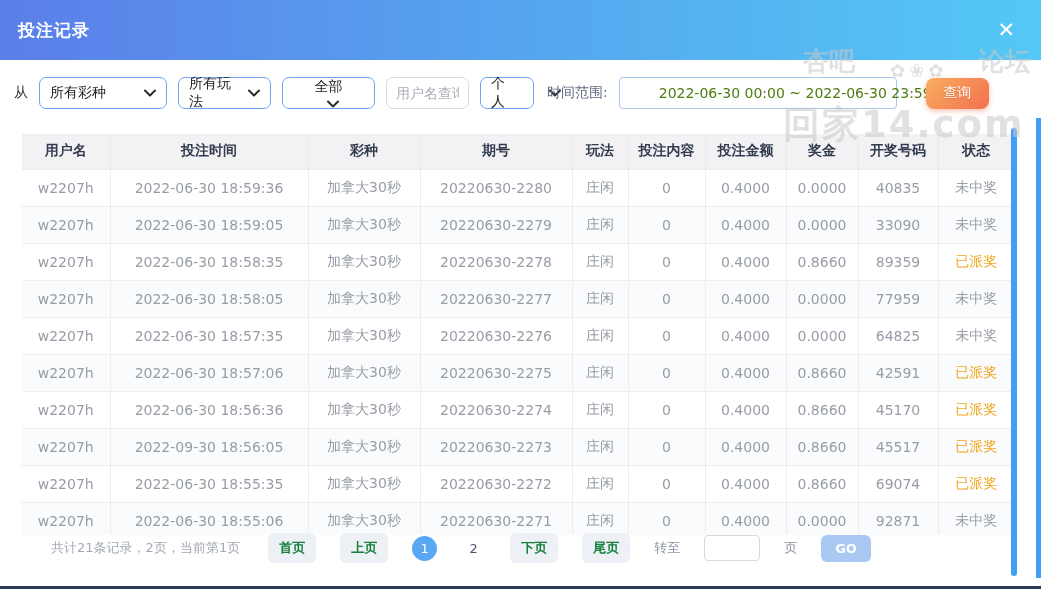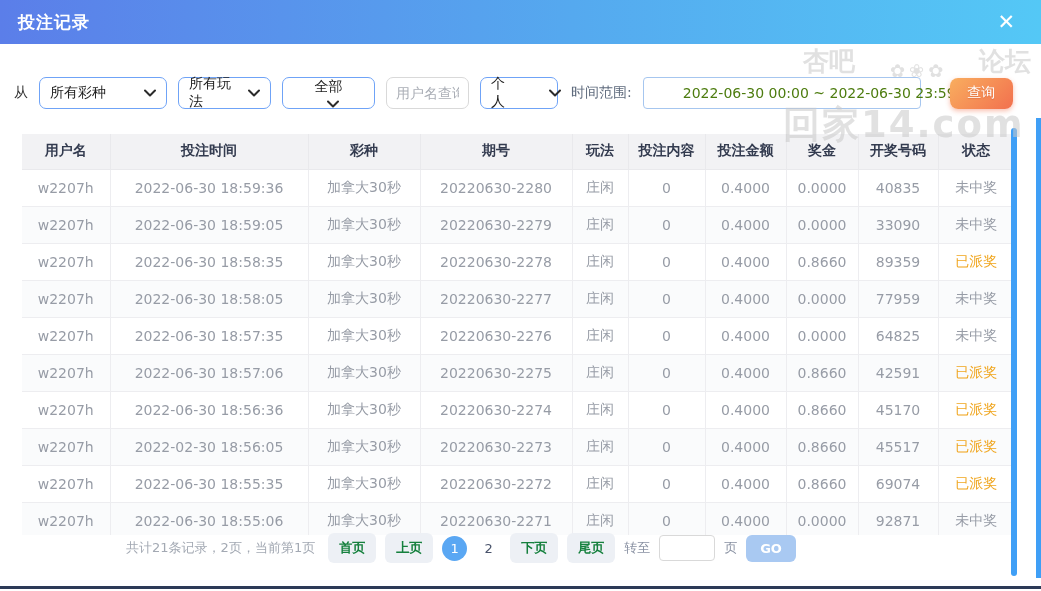--- a/index.html
+++ b/index.html
@@ -1,21 +1,21 @@
 <!DOCTYPE html>
 <html><head>
 <meta charset="utf-8">
 <style>
   * { margin:0; padding:0; box-sizing:border-box; }
   html,body { width:1041px; height:591px; overflow:hidden; }
   body { font-family:"DejaVu Sans","Liberation Sans",sans-serif; background:#fff; position:relative; }
 
   
   .dlg-header {
-    position:absolute; top:0; left:0; width:1041px; height:44px;
+    position:absolute; top:0; left:0; width:1041px; height:60px;
     background:linear-gradient(90deg,#5b7ee9 0%,#55a9ef 55%,#54c8f6 100%);
     display:flex; align-items:center; justify-content:space-between;
     padding:16px 18px;
   }
   .dlg-title { color:#fff; font-size:17px; font-weight:bold; letter-spacing:1px; }
   .dlg-close { color:#fff; font-size:21px; font-weight:bold; cursor:pointer; line-height:1; margin-right:8px; }
 
   
   .filters {
     position:absolute; top:77px; left:14px; height:32px;
@@ -23,21 +23,21 @@
   }
   .sel {
     height:32px; background:#fff; border:1px solid #6fa3f7; border-radius:7px;
     display:inline-flex; align-items:center; justify-content:space-between;
     padding:0 10px; color:#1c1c1c; cursor:pointer;
   }
   .sel .chev { margin-left:8px; display:inline-flex; }
   .sel-lottery { width:128px; }
   .sel-play { width:93px; }
   .sel-all { width:93px;flex-direction:column; }
-  .sel-scope { width:78px;gap:36px; }
+  .sel-scope { width:54px;gap:36px; }
   .inp-user {
     width:83px; height:32px; border:1px solid #d9d9d9; border-radius:7px;
     font-size:14px; padding:0 9px; color:#333; font-family:inherit;
   }
   .inp-user::placeholder { color:#a9adb5; }
   .time-label { color:#5f6b7d; margin-left:2px; }
   .date-box {
     width:278px; height:32px; border:1px solid #a6c6ef; border-radius:4px;
     display:inline-flex; align-items:center; justify-content:space-between;
     padding:0 6px 0 12px; background:#fff; cursor:pointer;
@@ -67,21 +67,21 @@
   td.status-paid { color:#f0a61f; }
   td.status-miss { color:#979ca6; }
 
   
   .scroll-inner { position:absolute; left:1011px; top:128px; width:6px; height:448px; background:#3f9ff6; border-radius:3px; }
   .scroll-edge  { position:absolute; right:0; top:118px; width:5px; height:460px; background:#3f9ff6; }
 
   
   .pager {
     position:absolute; top:533px; left:0; width:922px; height:30px;
-    display:flex; align-items:center; justify-content:center; gap:9px;
+    display:flex; align-items:center; justify-content:center; gap:24px;
     font-size:13px; color:#49536b;
   }
   .pager-summary { color:#a3a9b3; margin-right:4px; }
   .pg-btn {
     background:#edf0f5; border:none; border-radius:6px; color:#15803d;
     font-size:13px; font-weight:bold; padding:6px 11px; cursor:pointer; font-family:inherit;
   }
   .pg-num {
     width:25px; height:25px; border-radius:50%; border:none; background:transparent;
     color:#49536b; font-size:13px; cursor:pointer; font-family:inherit;
@@ -278,21 +278,21 @@
           <td>20220630-2274</td>
           <td>庄闲</td>
           <td>0</td>
           <td>0.4000</td>
           <td>0.8660</td>
           <td>45170</td>
           <td class="status-paid">已派奖</td>
         </tr>
         <tr>
           <td>w2207h</td>
-          <td>2022-02-30 18:56:05</td>
+          <td>2022-09-30 18:56:05</td>
           <td>加拿大30秒</td>
           <td>20220630-2273</td>
           <td>庄闲</td>
           <td>0</td>
           <td>0.4000</td>
           <td>0.8660</td>
           <td>45517</td>
           <td class="status-paid">已派奖</td>
         </tr>
         <tr>

